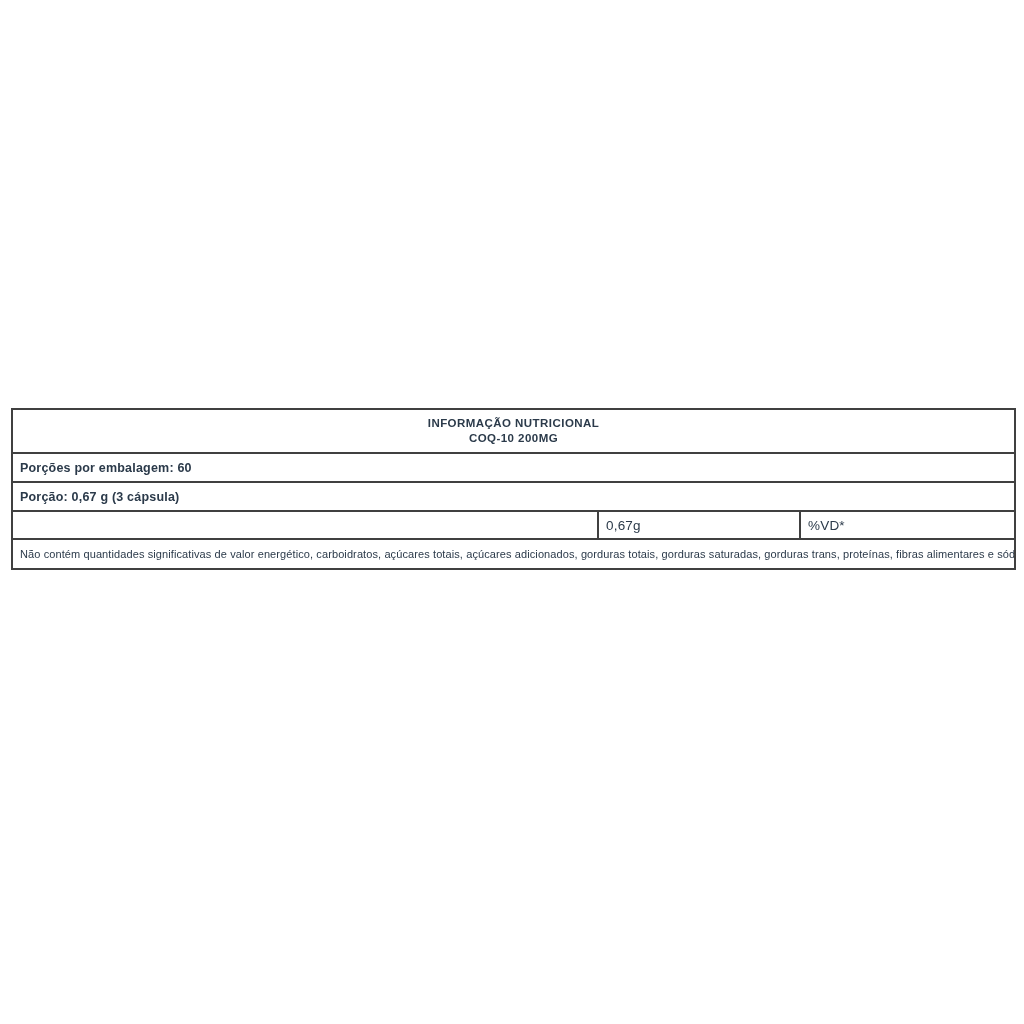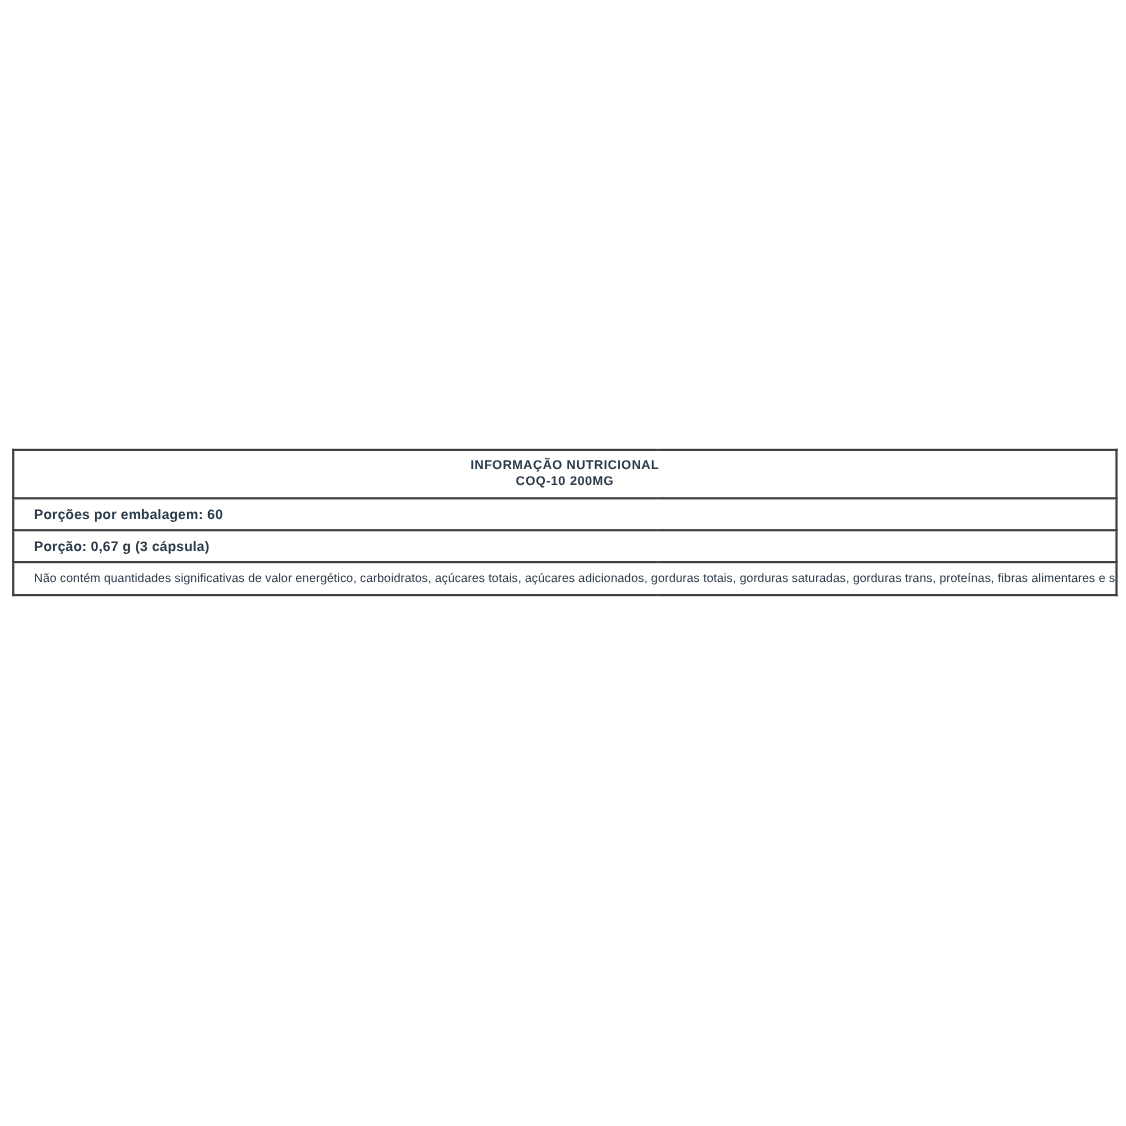--- a/index.html
+++ b/index.html
@@ -22,21 +22,21 @@
     width: 858px;
   }
   table.nutri {
     width: 100%;
     border-collapse: collapse;
     table-layout: fixed;
     color: #2b3a4a;
   }
   table.nutri td {
     border: 2px solid #404040;
-    padding: 0 18px;
+    padding: 0 7px;
     vertical-align: middle;
     overflow: hidden;
     white-space: nowrap;
   }
   tr.title-row td {
     height: 42px;
     text-align: center;
     font-weight: 700;
     font-size: 11.5px;
     letter-spacing: 0.45px;
@@ -86,19 +86,24 @@
             <div>INFORMAÇÃO NUTRICIONAL</div>
             <div>COQ-10 200MG</div>
           </td>
         </tr>
         <tr class="bold-row">
           <td colspan="3">Porções por embalagem: 60</td>
         </tr>
         <tr class="bold-row">
           <td colspan="3">Porção: 0,67 g (3 cápsula)</td>
         </tr>
+        <tr class="units-row">
+          <td></td>
+          <td>0,67g</td>
+          <td>%VD*</td>
+        </tr>
         <tr class="note-row">
           <td colspan="3">Não contém quantidades significativas de valor energético, carboidratos, açúcares totais, açúcares adicionados, gorduras totais, gorduras saturadas, gorduras trans, proteínas, fibras alimentares e sódio</td>
         </tr>
       </tbody>
     </table>
   </div>
 </div>
 
 </body></html>

